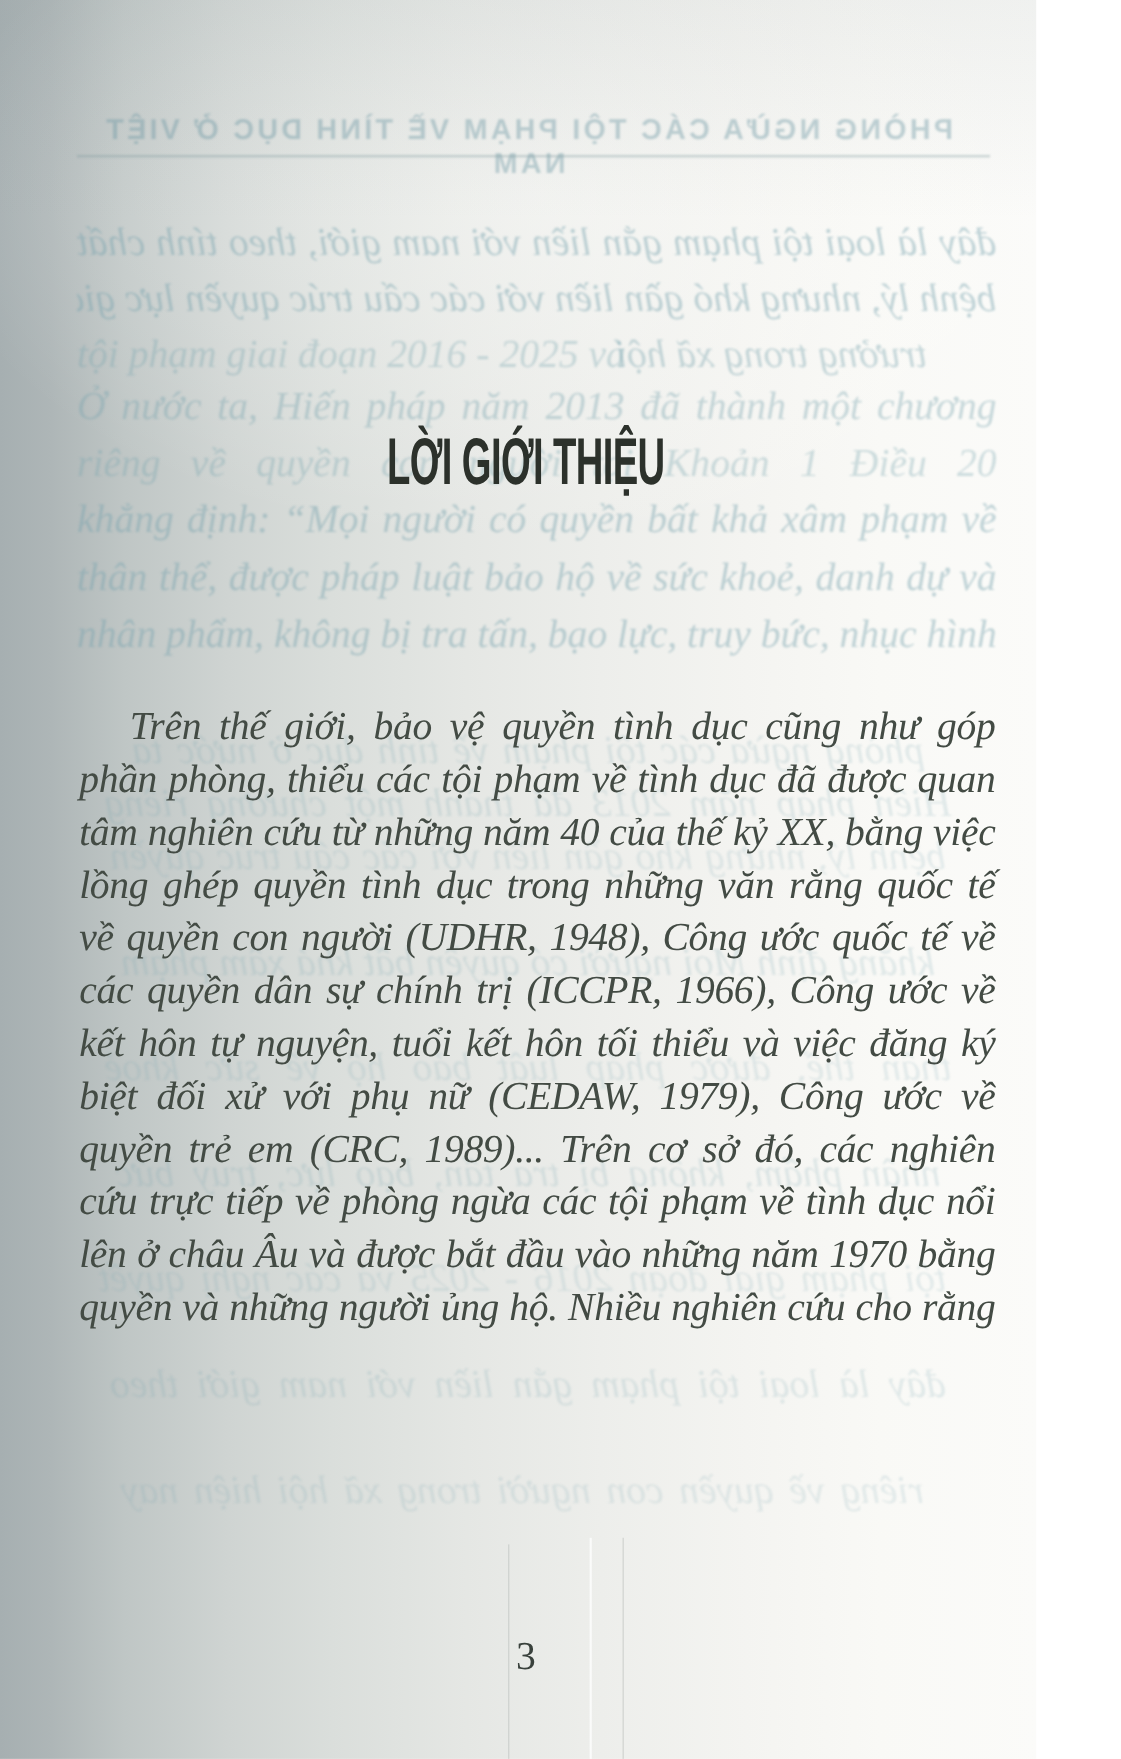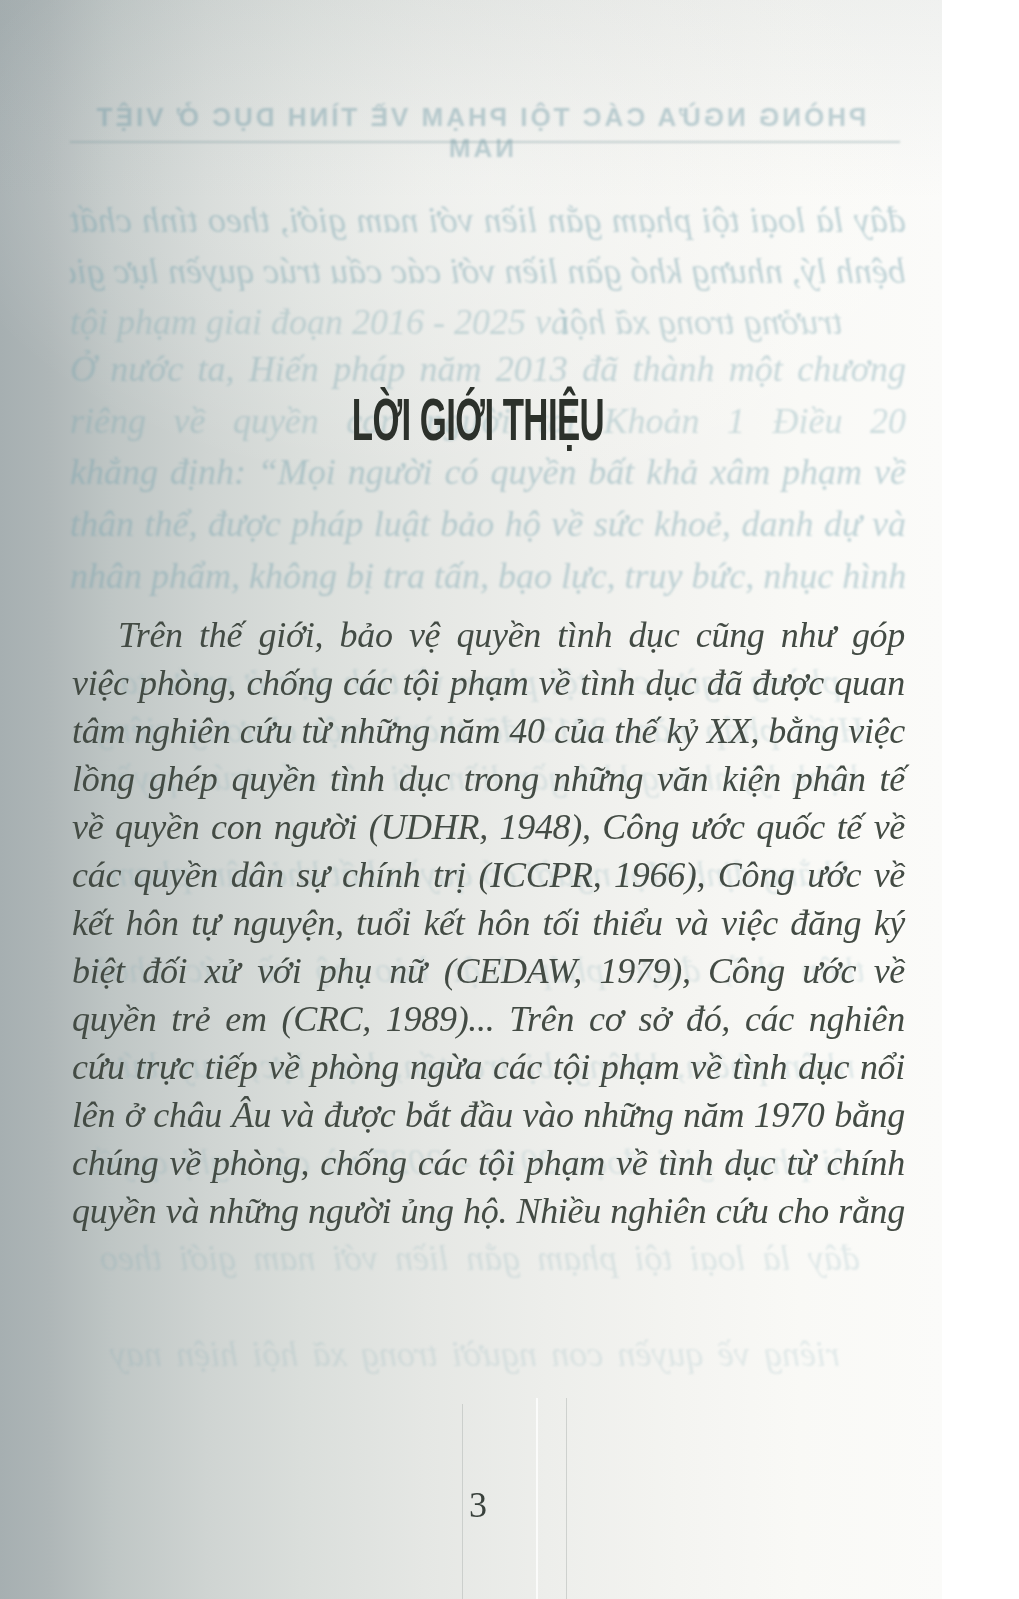--- a/index.html
+++ b/index.html
@@ -38,21 +38,21 @@
   .ghost-line.mirrored{transform:scaleX(-1);}
   
   .page-title{
     position:absolute;top:385px;left:72px;width:812px;
     font-family:"Liberation Sans","DejaVu Sans",sans-serif;
     font-weight:700;font-size:60px;line-height:70px;letter-spacing:-1px;
     text-align:center;color:#2c312b;
     transform:scaleX(0.58);transform-origin:50% 50%;
     z-index:3;
   }
-  .body-paragraph{position:absolute;top:611px;left:72px;width:833px;z-index:3;}
+  .body-paragraph{position:absolute;top:636px;left:72px;width:833px;z-index:3;}
   .body-line{
     position:relative;height:48px;line-height:48px;
     font-style:italic;font-size:36px;letter-spacing:-0.3px;
     color:#434b44;
     text-align:justify;text-align-last:justify;
     overflow:visible;
   }
   .body-line:first-child{text-indent:46px;}
   .page-number{
     position:absolute;top:1484px;left:72px;width:812px;
@@ -93,31 +93,30 @@
         <div class="ghost-line mirrored" style="top: 1234px; left: 100px; width: 760px; opacity: 0.2;">đây là loại tội phạm gắn liền với nam giới theo</div>
         <div class="ghost-line mirrored" style="top: 1330px; left: 110px; width: 730px; opacity: 0.18;">riêng về quyền con người trong xã hội hiện nay</div>
       </div>
   </div>
 
   <div class="page-title">LỜI GIỚI THIỆU</div>
 
   <div class="body-paragraph">
 
   <div class="body-line">Trên thế giới, bảo vệ quyền tình dục cũng như góp</div>
-      <div class="body-line">việc phòng, chống các tội phạm về tình dục đã được quan</div>
+      <div class="body-line">phần phòng, thiểu các tội phạm về tình dục đã được quan</div>
       <div class="body-line">tâm nghiên cứu từ những năm 40 của thế kỷ XX, bằng việc</div>
-      <div class="body-line">lồng ghép quyền tình dục trong những văn kiện phân tế</div>
+      <div class="body-line">lồng ghép quyền tình dục trong những văn rằng quốc tế</div>
       <div class="body-line">về quyền con người (UDHR, 1948), Công ước quốc tế về</div>
       <div class="body-line">các quyền dân sự chính trị (ICCPR, 1966), Công ước về</div>
       <div class="body-line">kết hôn tự nguyện, tuổi kết hôn tối thiểu và việc đăng ký</div>
       <div class="body-line">biệt đối xử với phụ nữ (CEDAW, 1979), Công ước về</div>
       <div class="body-line">quyền trẻ em (CRC, 1989)... Trên cơ sở đó, các nghiên</div>
       <div class="body-line">cứu trực tiếp về phòng ngừa các tội phạm về tình dục nổi</div>
       <div class="body-line">lên ở châu Âu và được bắt đầu vào những năm 1970 bằng</div>
-      <div class="body-line">chúng về phòng, chống các tội phạm về tình dục từ chính</div>
       <div class="body-line">quyền và những người ủng hộ. Nhiều nghiên cứu cho rằng</div>
     </div>
 
   <div class="page-number">3</div>
 
   <div class="scratch scratch-a"></div>
   <div class="scratch scratch-b"></div>
   <div class="scratch scratch-c"></div>
 
 </div>

